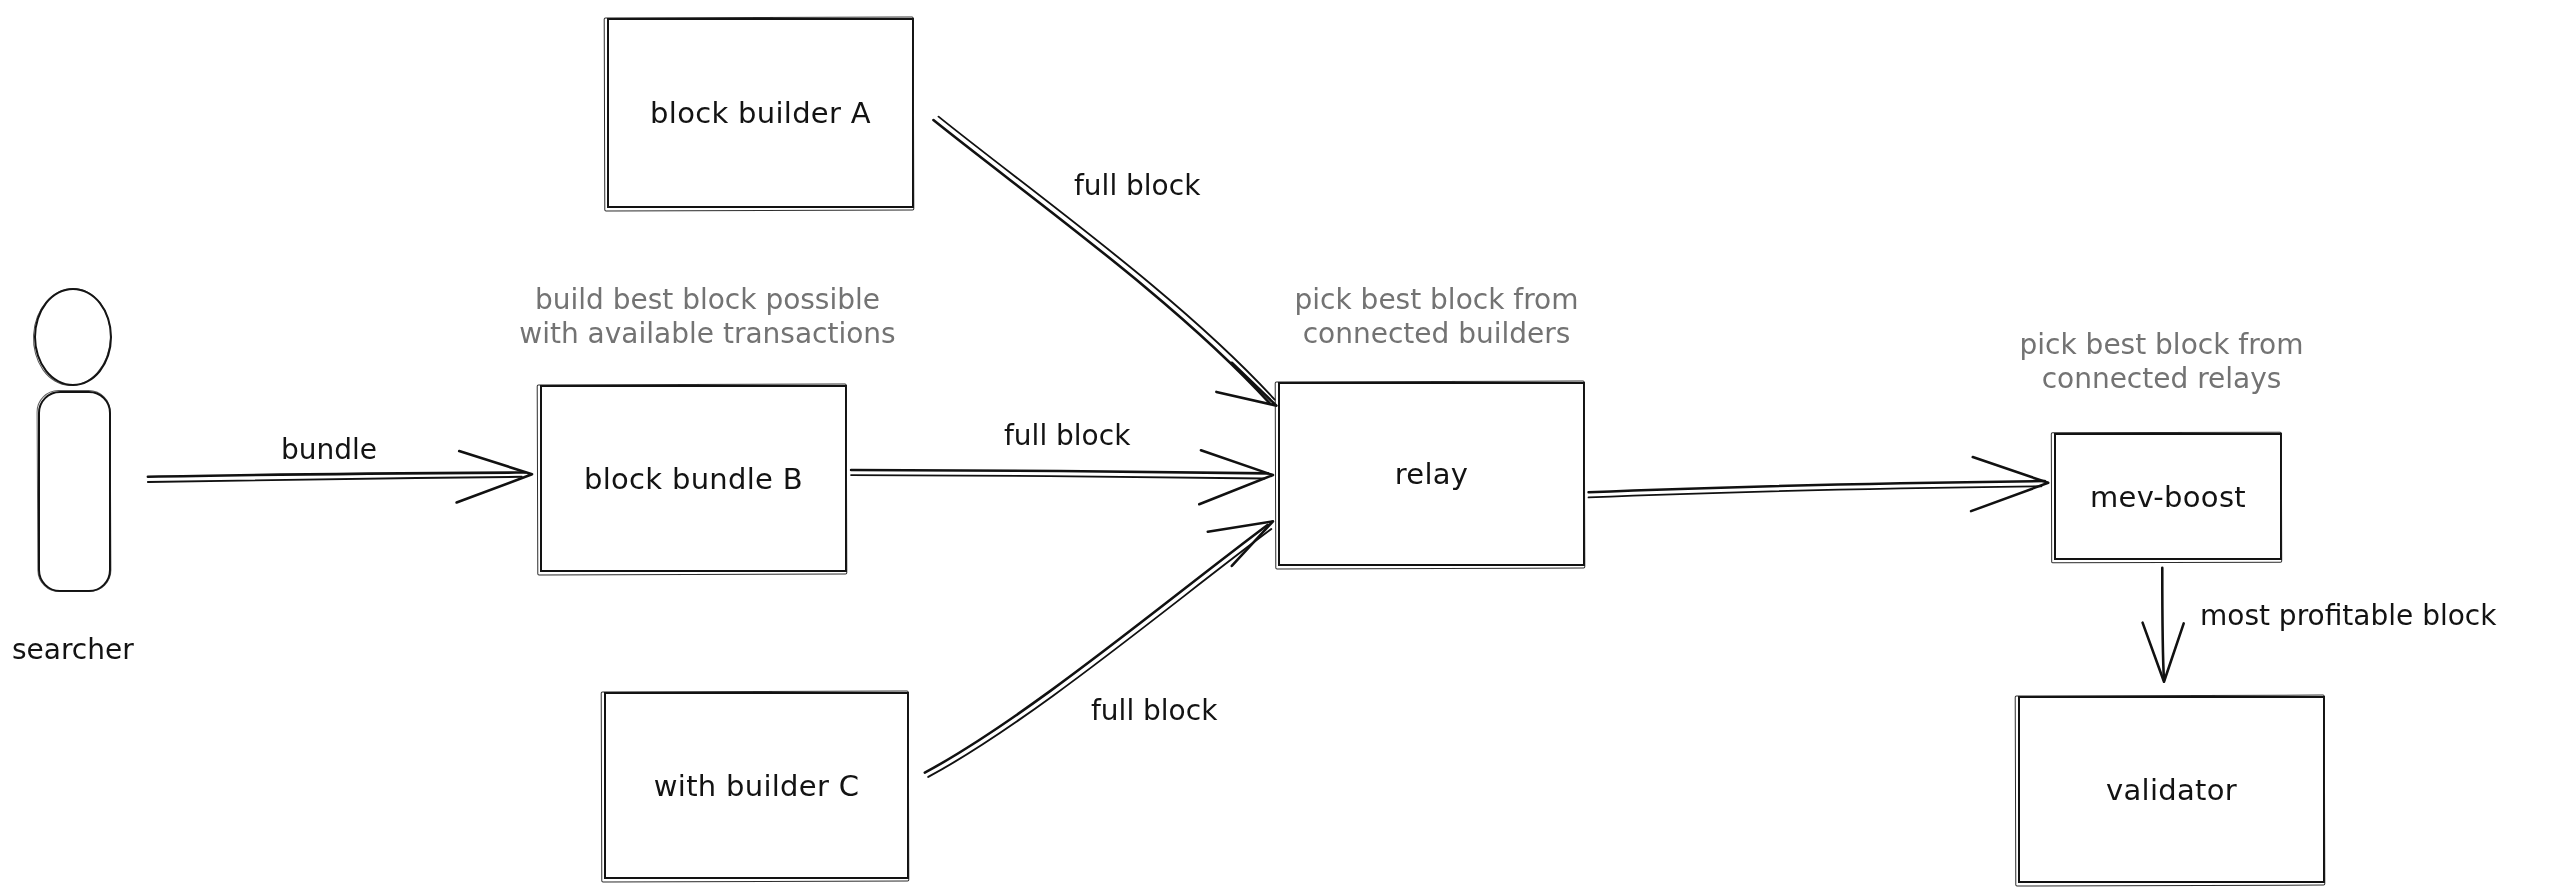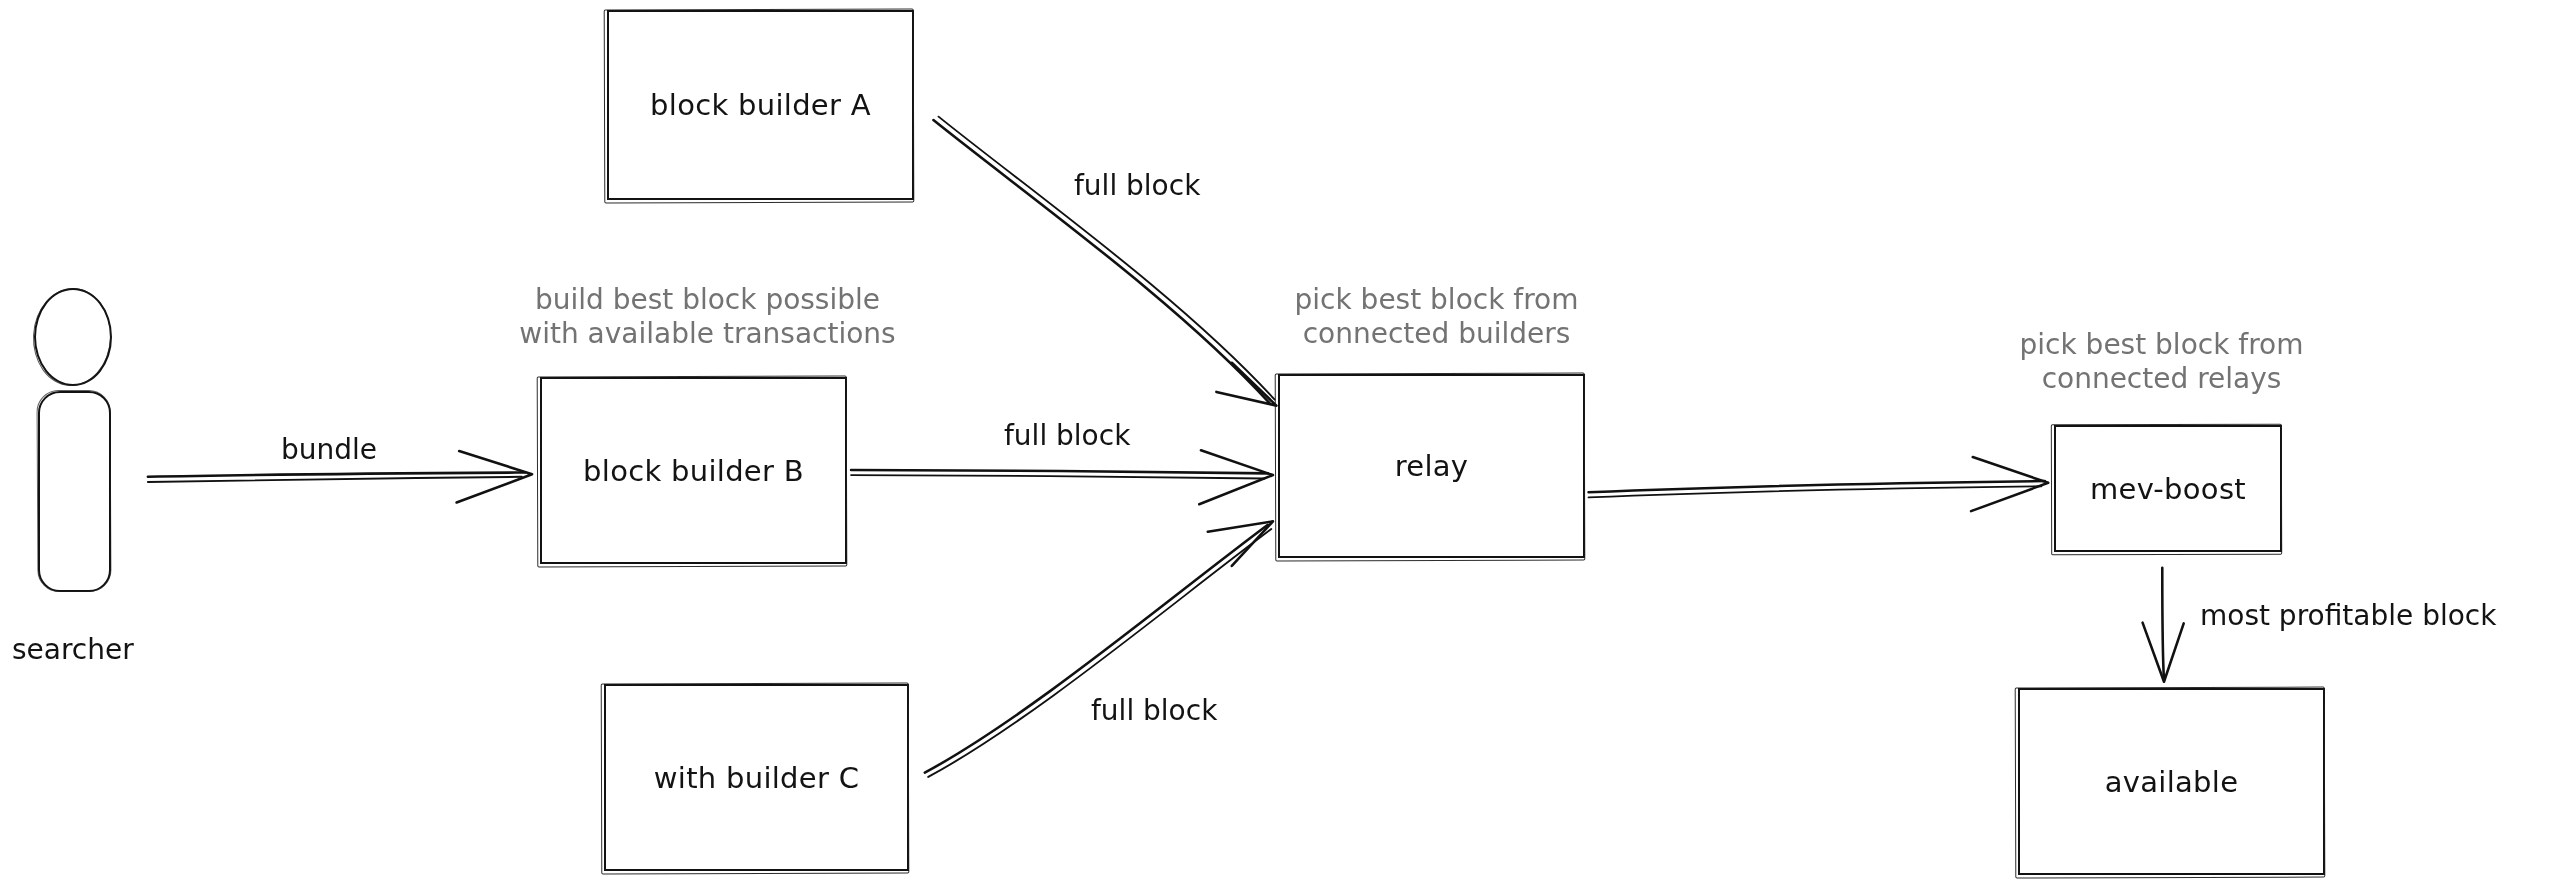--- a/index.html
+++ b/index.html
@@ -12,20 +12,21 @@
     width: 2576px;
     height: 891px;
     background: #ffffff;
     overflow: hidden;
     font-family: "DejaVu Sans", sans-serif;
   }
   
   .node {
     position: absolute;
     box-sizing: border-box;
+    margin-top: 8px;
   }
   
   .box {
     border: 2.6px solid #121212;
     background: transparent;
     display: flex;
     align-items: center;
     justify-content: center;
   }
   
@@ -160,37 +161,37 @@
 
   <div class="searcher-head" style="left:34px; top:288px; width:74px; height:94px;"></div>
   <div class="searcher-body" style="left:38px; top:391px; width:69px; height:197px;"></div>
   <div class="label" style="left:12px; top:633px;">searcher</div>
 
   <div class="node box" style="left:607px; top:10.3px; width:307px; height:190px;">
     <span class="box-label">block builder A</span>
   </div>
 
   <div class="node box" style="left:540px; top:377px; width:307px; height:187px;">
-    <span class="box-label">block builder B</span>
+    <span class="box-label">block bundle B</span>
   </div>
 
   <div class="node box" style="left:604px; top:684px; width:305px; height:187px;">
     <span class="box-label">with builder C</span>
   </div>
 
   <div class="node box" style="left:1278px; top:374px; width:307px; height:184px;">
     <span class="box-label">relay</span>
   </div>
 
   <div class="node box" style="left:2054px; top:425px; width:228px; height:127px;">
     <span class="box-label">mev-boost</span>
   </div>
 
   <div class="node box" style="left:2018px; top:688px; width:307px; height:187px;">
-    <span class="box-label">available</span>
+    <span class="box-label">validator</span>
   </div>
 
   <div class="label" style="left:281px; top:433px;">bundle</div>
 
   <div class="label" style="left:1074px; top:169px;">full block</div>
 
   <div class="label" style="left:1004px; top:419px;">full block</div>
 
   <div class="label" style="left:1091px; top:694px;">full block</div>
 

